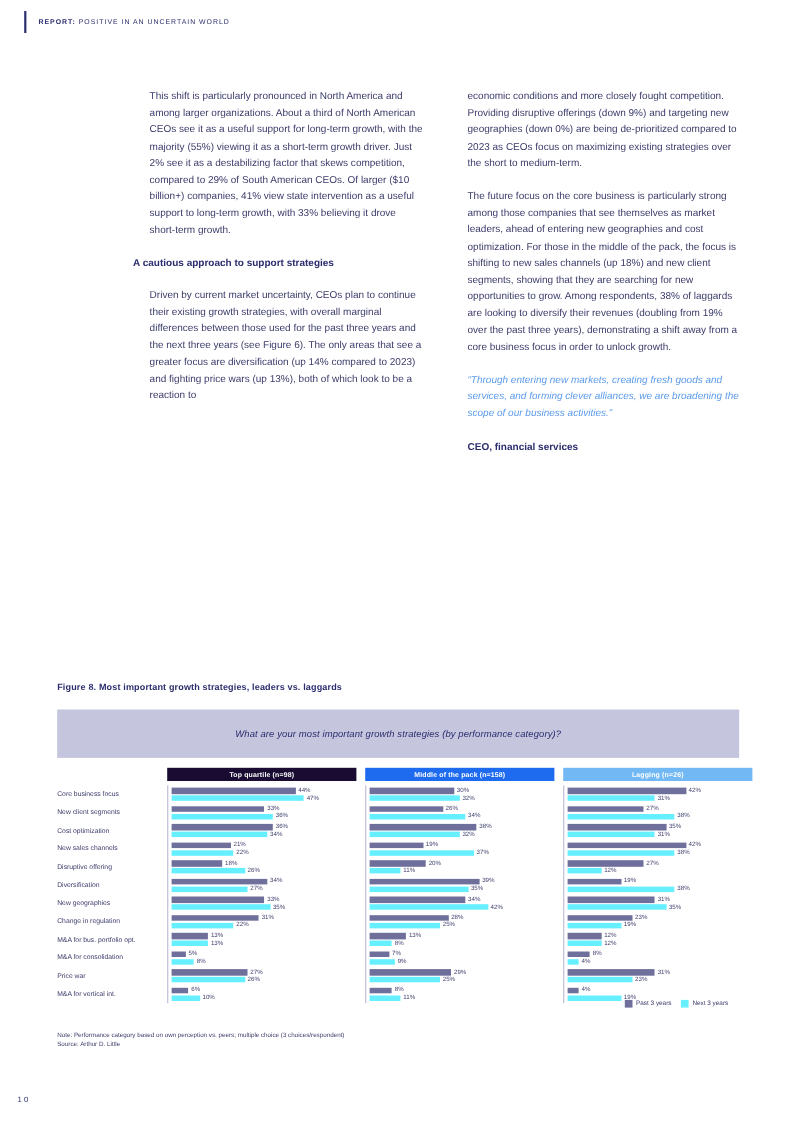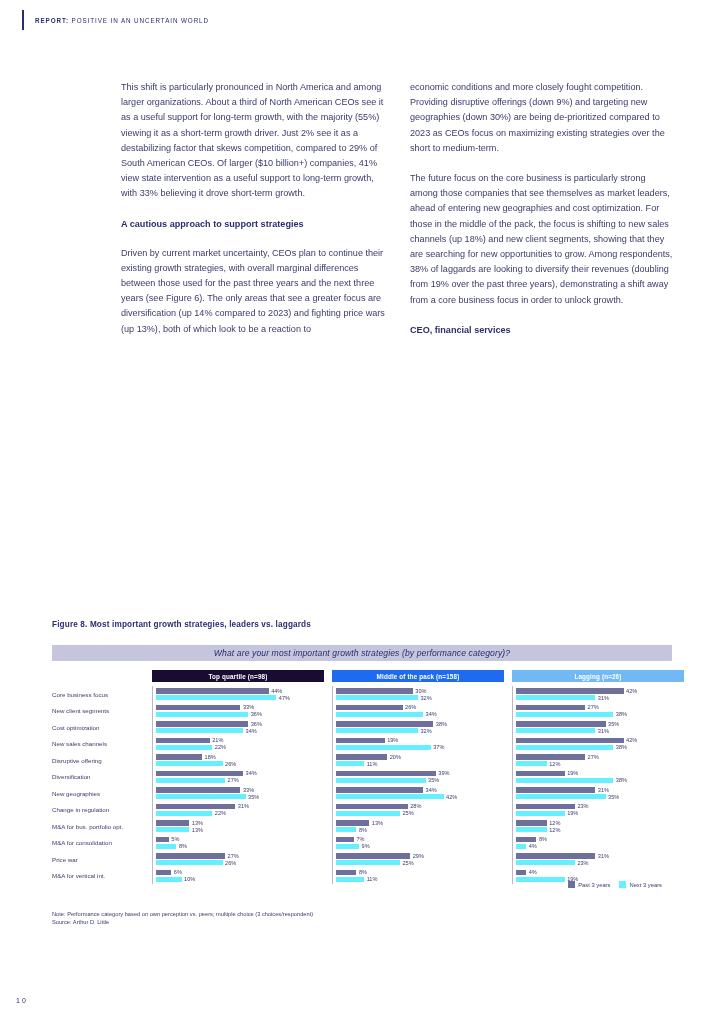--- a/index.html
+++ b/index.html
@@ -48,21 +48,21 @@
     position: absolute;
     top: 80px;
     width: 264px;
     font-size: 9.1px;
     line-height: 15.2px;
     color: #3b3b6b;
   }
   .col-left  { left: 121px; }
   .col-right { left: 410px; }
 
-  .col p { margin: 0 0 15px 0; }
+  .col p { margin: 0 0 15px 15px; }
 
   h2.trend {
     font-size: 12.6px;
     line-height: 18.6px;
     letter-spacing: 1.1px;
     font-weight: bold;
     color: #1a6fe0;
     margin: 21px 0 18px 0;
     text-transform: uppercase;
   }
@@ -100,21 +100,21 @@
     font-weight: bold;
     color: #2b2d6e;
     letter-spacing: 0.15px;
     margin-bottom: 16px;
   }
   .fig-board {
     background: #ffffff;
   }
   .fig-question {
     background: #c5c5de;
-    height: 16px;
+    height: 44px;
     display: flex;
     align-items: center;
     justify-content: center;
     font-style: italic;
     font-size: 8.6px;
     color: #2b2d6e;
     letter-spacing: 0.1px;
   }
 
   .panels {
@@ -235,22 +235,23 @@
     </div>
   </div>
 
   <div class="col col-left">
     <p>This shift is particularly pronounced in North America and among larger organizations. About a third of North American CEOs see it as a useful support for long-term growth, with the majority (55%) viewing it as a short-term growth driver. Just 2% see it as a destabilizing factor that skews competition, compared to 29% of South American CEOs. Of larger ($10 billion+) companies, 41% view state intervention as a useful support to long-term growth, with 33% believing it drove short-term growth.</p>
     <h3 class="subhead">A cautious approach to support strategies</h3>
     <p>Driven by current market uncertainty, CEOs plan to continue their existing growth strategies, with overall marginal differences between those used for the past three years and the next three years (see Figure 6). The only areas that see a greater focus are diversification (up 14% compared to 2023) and fighting price wars (up 13%), both of which look to be a reaction to</p>
   </div>
 
   <div class="col col-right">
-    <p>economic conditions and more closely fought competition. Providing disruptive offerings (down 9%) and targeting new geographies (down 30%) are being de-prioritized compared to 2023 as CEOs focus on maximizing existing strategies over the short to medium-term.</p>
+    <p>economic conditions and more closely fought competition. Providing disruptive offerings (down 9%) and targeting new geographies (down 0%) are being de-prioritized compared to 2023 as CEOs focus on maximizing existing strategies over the short to medium-term.</p>
     <p>The future focus on the core business is particularly strong among those companies that see themselves as market leaders, ahead of entering new geographies and cost optimization. For those in the middle of the pack, the focus is shifting to new sales channels (up 18%) and new client segments, showing that they are searching for new opportunities to grow. Among respondents, 38% of laggards are looking to diversify their revenues (doubling from 19% over the past three years), demonstrating a shift away from a core business focus in order to unlock growth.</p>
+    <p class="pullquote">“Through entering new markets, creating fresh goods and services, and forming clever alliances, we are broadening the scope of our business activities.”</p>
     <p class="attrib">CEO, financial services</p>
   </div>
 
   <div class="figure">
     <div class="fig-title">Figure 8. Most important growth strategies, leaders vs. laggards</div>
 
     <div class="fig-board">
       <div class="fig-question">What are your most important growth strategies (by performance category)?</div>
 
       <div class="panels">

